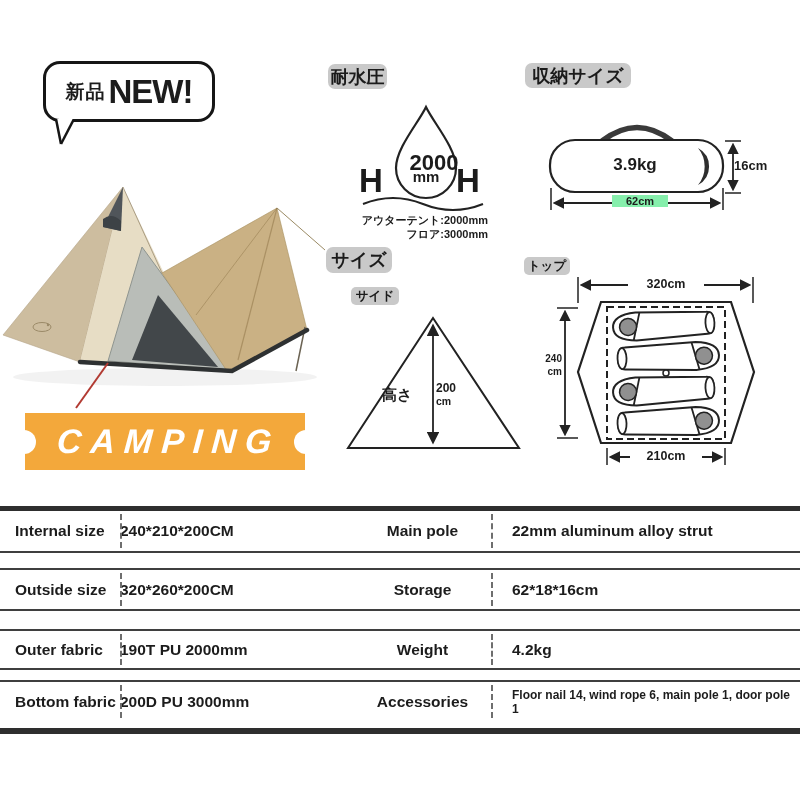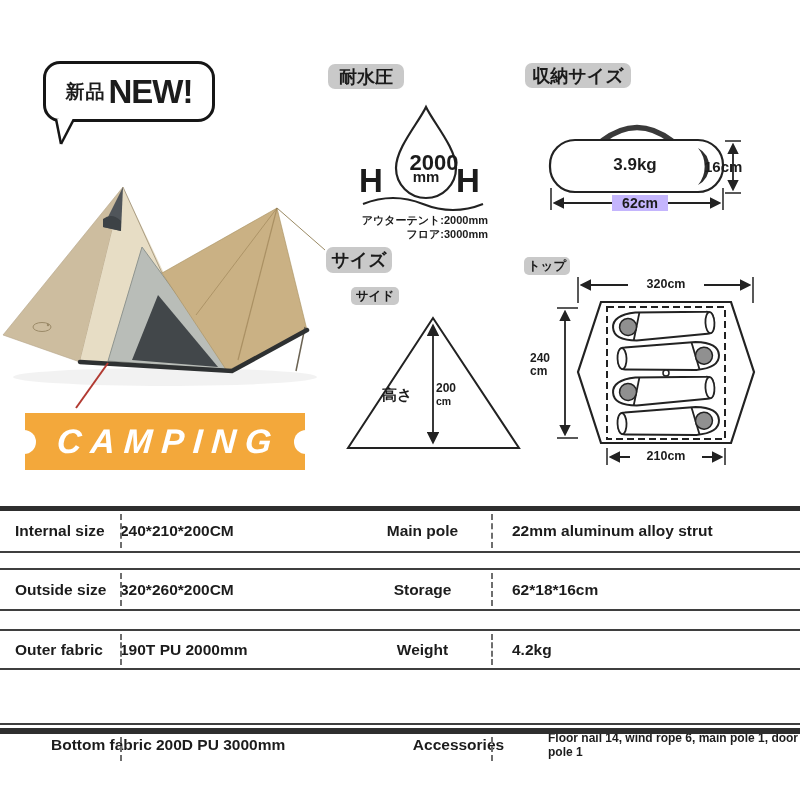--- a/index.html
+++ b/index.html
@@ -25,44 +25,44 @@
   .bubble-tail { left:50px; top:119px; z-index:4; }
 
   
   .pill {
     background:#C9C9C9; color:#1b1b1b; font-weight:800;
     display:flex; align-items:center; justify-content:center;
     border-radius:7px;
   }
   .pill-lg { font-size:18px; }
   .pill-sm { font-size:12.5px; border-radius:5px; }
-  #pill-waterproof { left:328px; top:64px;  width:76px;  height:25px; }
+  #pill-waterproof { left:328px; top:64px;  width:59px;  height:25px; }
   #pill-storage    { left:525px; top:63px;  width:106px; height:25px; }
   #pill-size       { left:326px; top:247px; width:66px;  height:26px; }
   #pill-side       { left:351px; top:287px; width:48px;  height:18px; }
   #pill-top        { left:524px; top:257px; width:46px;  height:18px; }
 
   
   .t { position:absolute; font-weight:800; white-space:nowrap; }
   .ctr { text-align:center; }
   #drop-value { left:398px; top:150px; width:72px; font-size:22px; }
   #drop-unit  { left:396px; top:168px; width:60px; font-size:15px; }
   #h-left  { left:359px; top:162px; font-size:33px; }
   #h-right { left:456px; top:162px; font-size:33px; }
   .wp-notes { left:336px; top:214px; width:152px; text-align:right;
               font-size:11px; font-weight:700; line-height:13.5px; position:absolute; }
   .wp-notes span { display:block; }
   #bag-weight { left:593px; top:155px; width:84px; font-size:17px; }
-  #bag-h { left:704px; top:158px; font-size:15px; }
-  #bag-w { left:612px; top:195px; width:56px; font-size:14px; background:#c4b5fd; }
+  #bag-h { left:734px; top:158px; font-size:13px; }
+  #bag-w { left:612px; top:195px; width:56px; font-size:11px; background:#86efac; }
   #tri-height-label { left:382px; top:386px; font-size:15px; }
   #tri-height-value { left:436px; top:381px; font-size:12px; }
   #tri-height-unit  { left:436px; top:395px; font-size:10.5px; }
   #plan-w-top { left:628px; top:277px; width:76px; font-size:12.5px; background:#fff; }
-  #plan-depth { left:530px; top:352px; width:32px; font-size:12px; text-align:left;
+  #plan-depth { left:530px; top:352px; width:32px; font-size:10px; text-align:right;
                 line-height:13px; white-space:normal; }
   #plan-depth span { display:block; }
   #plan-w-bottom { left:630px; top:449px; width:72px; font-size:12.5px; background:#fff; }
 
   
   .banner {
     left:25px; top:413px; width:280px; height:57px;
     background:#F3A83B; display:flex; align-items:center; justify-content:center;
     z-index:2;
   }
@@ -81,21 +81,21 @@
   .srow {
     position:absolute; left:0; width:800px; background:#fff;
     display:grid; grid-template-columns:120px 235px 135px 1fr;
     align-items:center;
     border-top:2px solid #3f3f3f; border-bottom:2px solid #3f3f3f;
     font-size:15.5px; font-weight:800;
   }
   #row0 { top:511px; height:42px; border-top:none; }
   #row1 { top:568px; height:43px; }
   #row2 { top:629px; height:41px; }
-  #row3 { top:723px; height:41px; border-bottom:none;padding-left:36px; }
+  #row3 { top:680px; height:41px; border-bottom:none; }
   .c-label1 { padding-left:15px; }
   .c-value1 { }
   .c-label2 { text-align:center; }
   .c-value2 { padding-left:22px; }
   #row3 .c-value2 { font-size:12px; }
   .vdash { position:absolute; top:3px; bottom:3px; border-left:2px dashed #6e6e6e; }
   .vd1 { left:120px; } .vd2 { left:491px; }
 </style>
 </head>
 <body>

